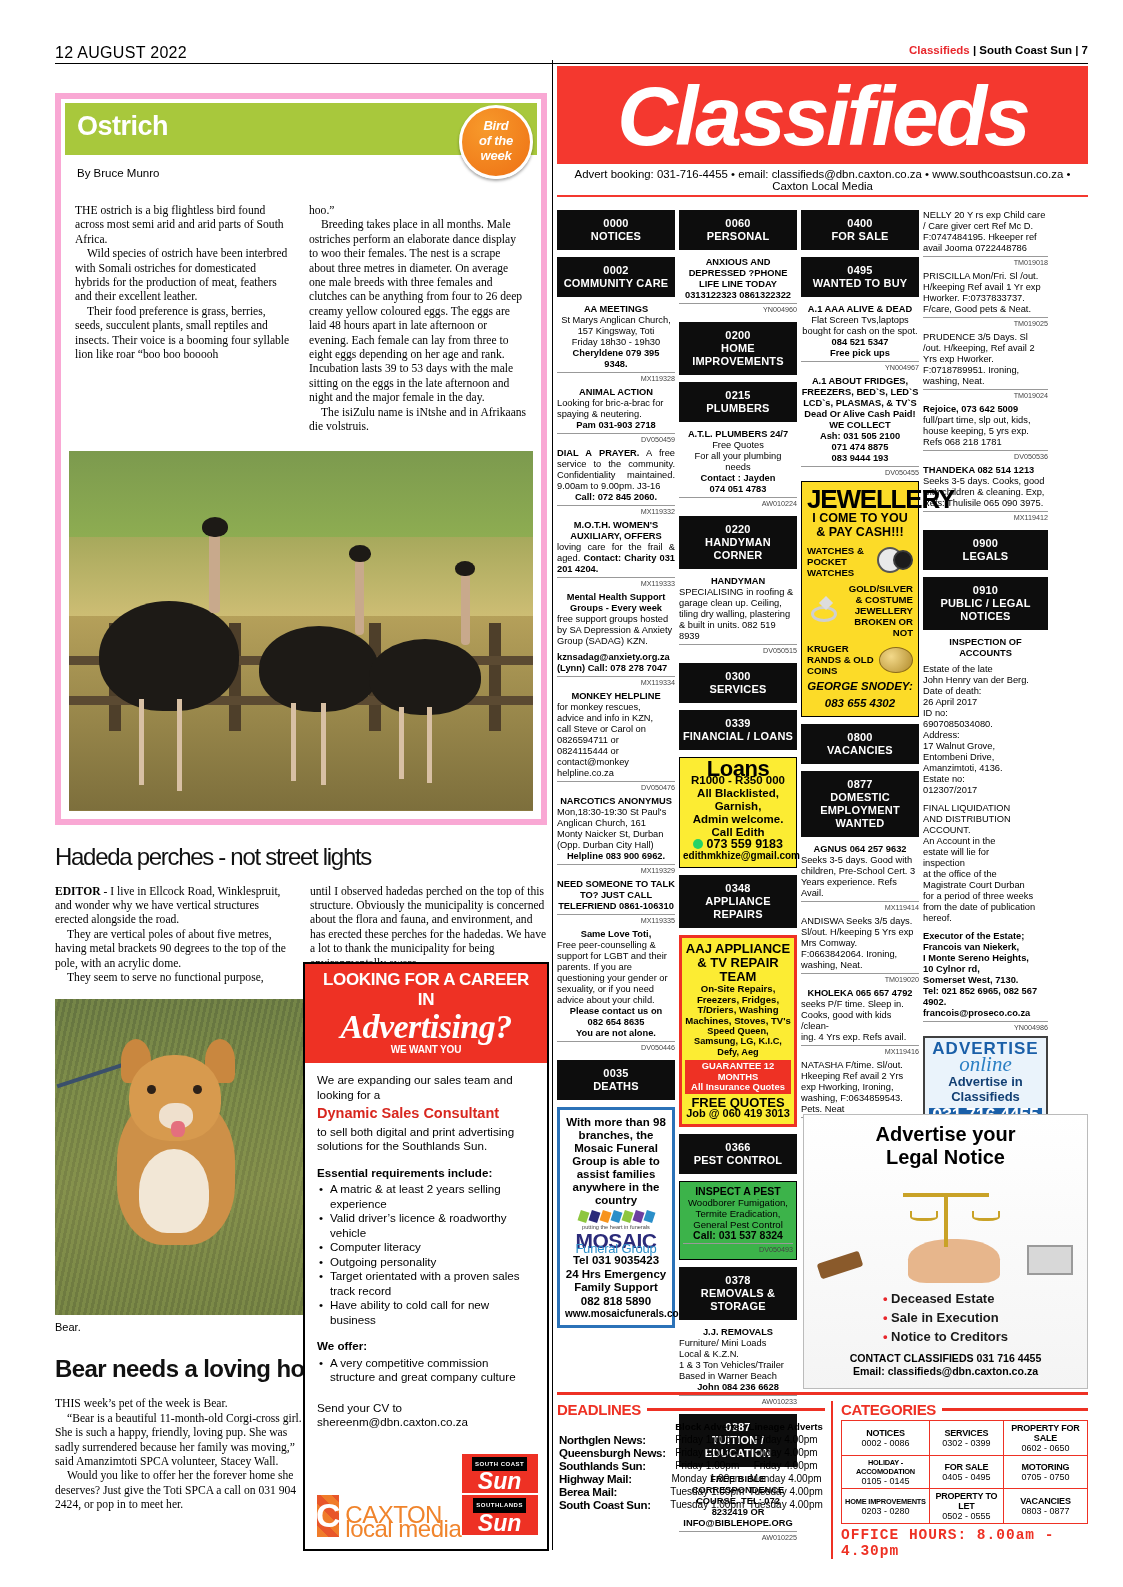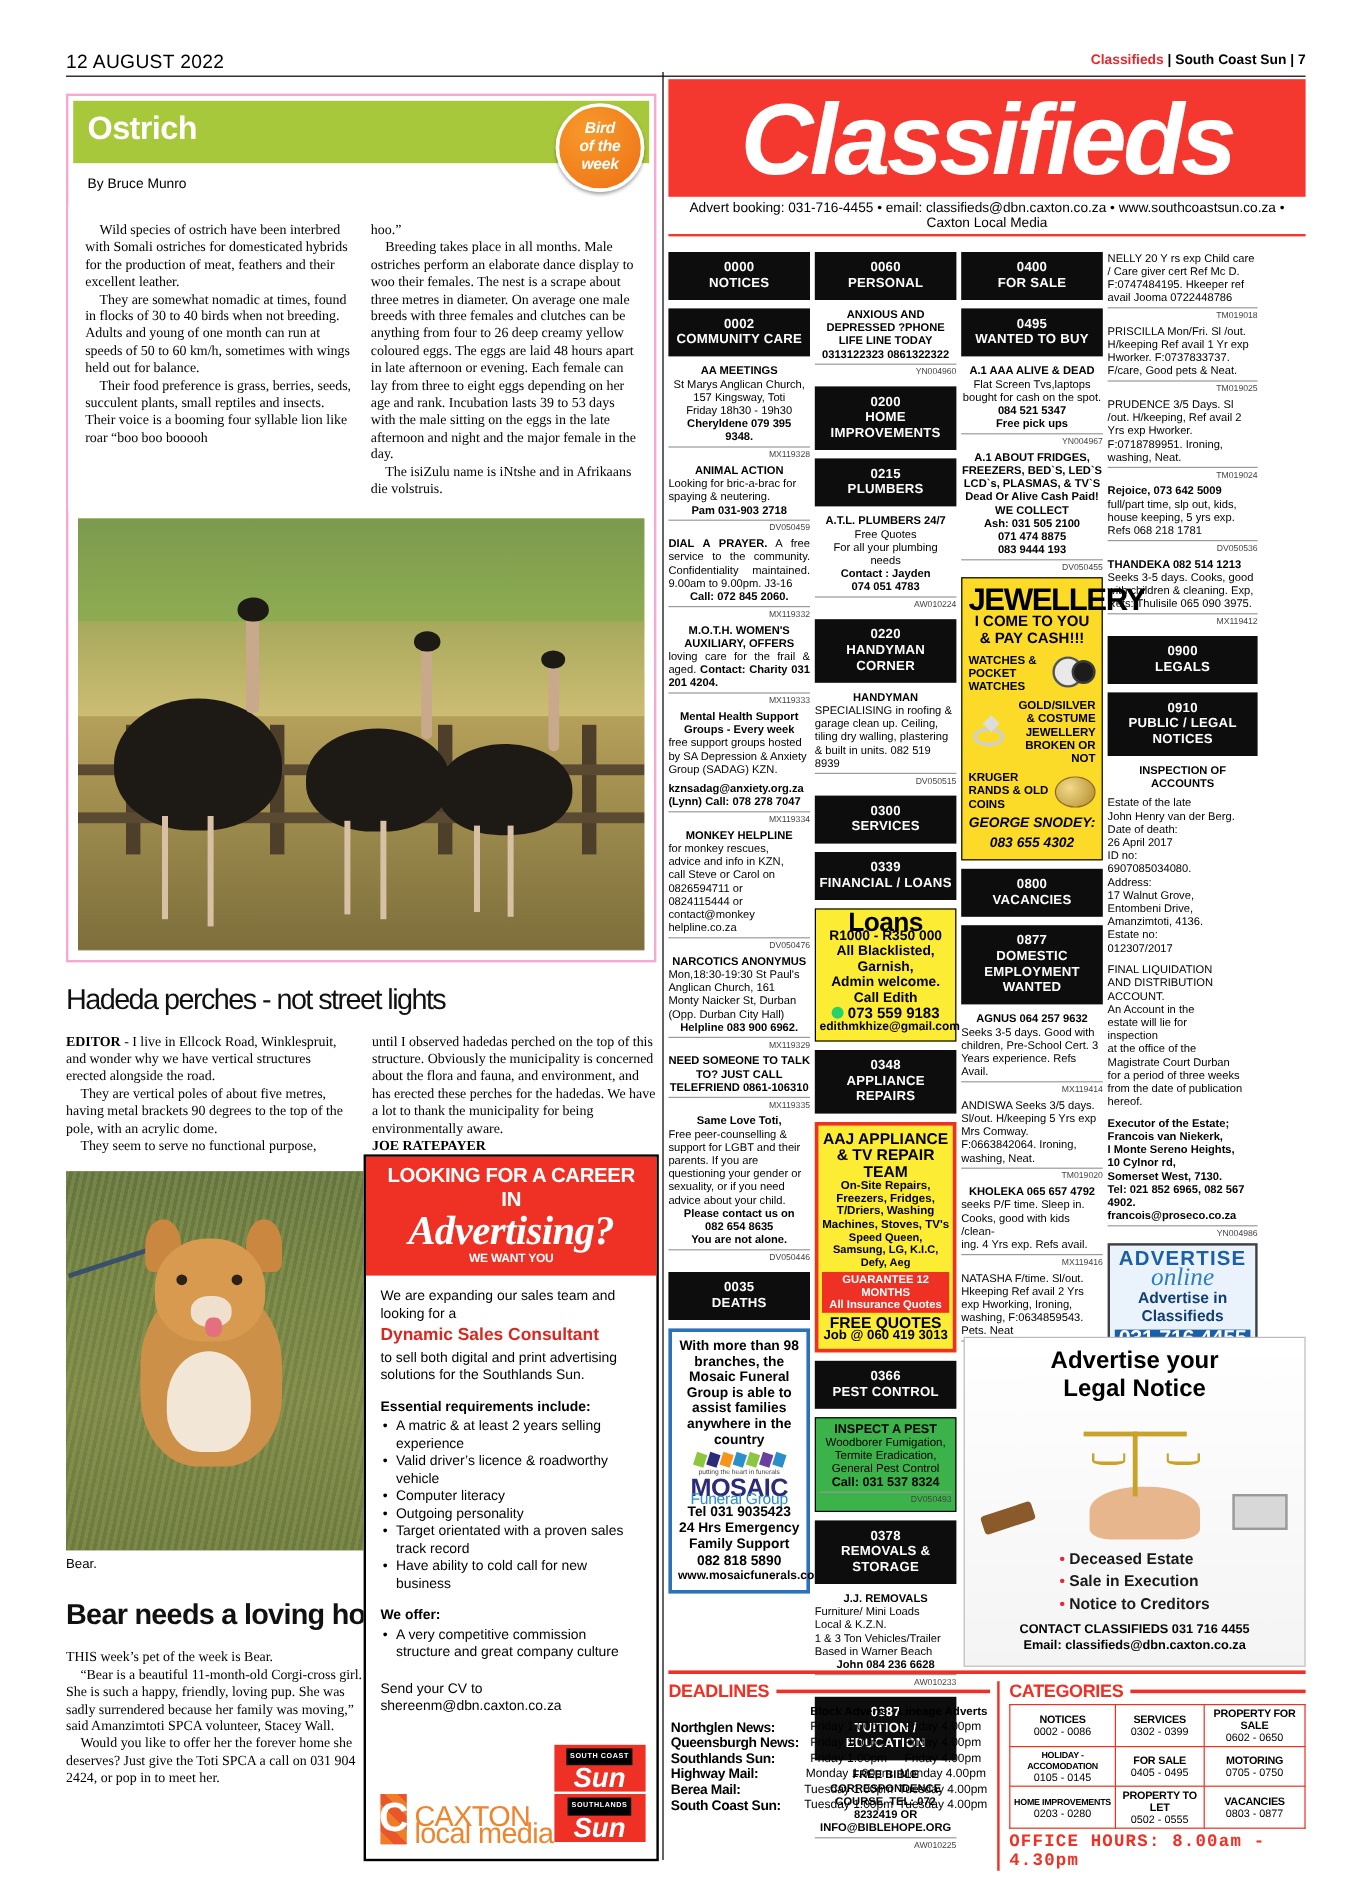--- a/index.html
+++ b/index.html
@@ -15,21 +15,21 @@
   
   .topbar { position: absolute; left: 0; top: 44px; width: 1123px; height: 24px; }
   .topbar-date { position: absolute; left: 55px; top: 0; font-size: 16px; letter-spacing: .3px; color: #000; }
   .topbar-right { position: absolute; right: 35px; top: 0; font-size: 11.5px; font-weight: bold; color: #000; white-space: nowrap; }
   .topbar-right .cls { color: #e8272c; }
   .topbar-rule { position: absolute; left: 55px; top: 19px; width: 1033px; height: 1px; background: #000; }
 
   
   .left-col { position: absolute; left: 55px; top: 78px; width: 492px; }
 
-  .ostrich-box { border: 2px solid #f9a8d4; position: relative; padding: 0; }
+  .ostrich-box { border: 6px solid #f9a8d4; position: relative; padding: 0; margin-top: 15px; }
   .ostrich-band { background: #a8c83c; height: 52px; position: relative; margin: 4px; }
   .ostrich-title { position: absolute; left: 12px; top: 8px; font-size: 27px; font-weight: bold; color: #ffffff; letter-spacing: -.5px; font-family: "Liberation Sans", sans-serif; }
   .ostrich-white { height: 2px; background:#fff; margin: 0 4px; }
   .ostrich-by { padding: 6px 12px 7px; font-size: 11.5px; color: #000; background: #fff; margin: 0 4px 4px; }
   .badge {
     position: absolute; right: 8px; top: 6px; width: 74px; height: 74px; border-radius: 50%;
     background: radial-gradient(circle at 35% 30%, #f79a2b, #ee7014);
     border: 3px solid #ffffff; box-shadow: 0 2px 3px rgba(0,0,0,.35);
     color: #fff; text-align: center; font-weight: bold; font-style: italic;
     font-size: 13px; line-height: 15px; padding-top: 10px; letter-spacing: -.2px;
@@ -235,22 +235,22 @@
       <div class="ostrich-white"></div>
       <div class="ostrich-by">By Bruce Munro</div>
       <div class="badge">
         <div>Bird</div>
         <div>of the</div>
         <div>week</div>
       </div>
 
       <div class="ostrich-body">
         <div class="col">
+          <p class="first">THE ostrich is a big flightless bird found across most semi arid and arid parts of South Africa.</p>
           <p>Wild species of ostrich have been interbred with Somali ostriches for domesticated hybrids for the production of meat, feathers and their excellent leather.</p>
-          <p>They are somewhat nomadic at times, found in flocks of 30 to 40 birds when not breeding. Adults and young of one month can run at speeds of 50 to 60 km/h, sometimes with wings held out for balance.</p>
           <p>Their food preference is grass, berries, seeds, succulent plants, small reptiles and insects. Their voice is a booming four syllable lion like roar “boo boo booooh</p>
         </div>
         <div class="col">
           <p class="first">hoo.”</p>
           <p>Breeding takes place in all months. Male ostriches perform an elaborate dance display to woo their females. The nest is a scrape about three metres in diameter. On average one male breeds with three females and clutches can be anything from four to 26 deep creamy yellow coloured eggs. The eggs are laid 48 hours apart in late afternoon or evening. Each female can lay from three to eight eggs depending on her age and rank. Incubation lasts 39 to 53 days with the male sitting on the eggs in the late afternoon and night and the major female in the day.</p>
           <p>The isiZulu name is iNtshe and in Afrikaans die volstruis.</p>
         </div>
       </div>
 
       <div class="ostrich-photo">

